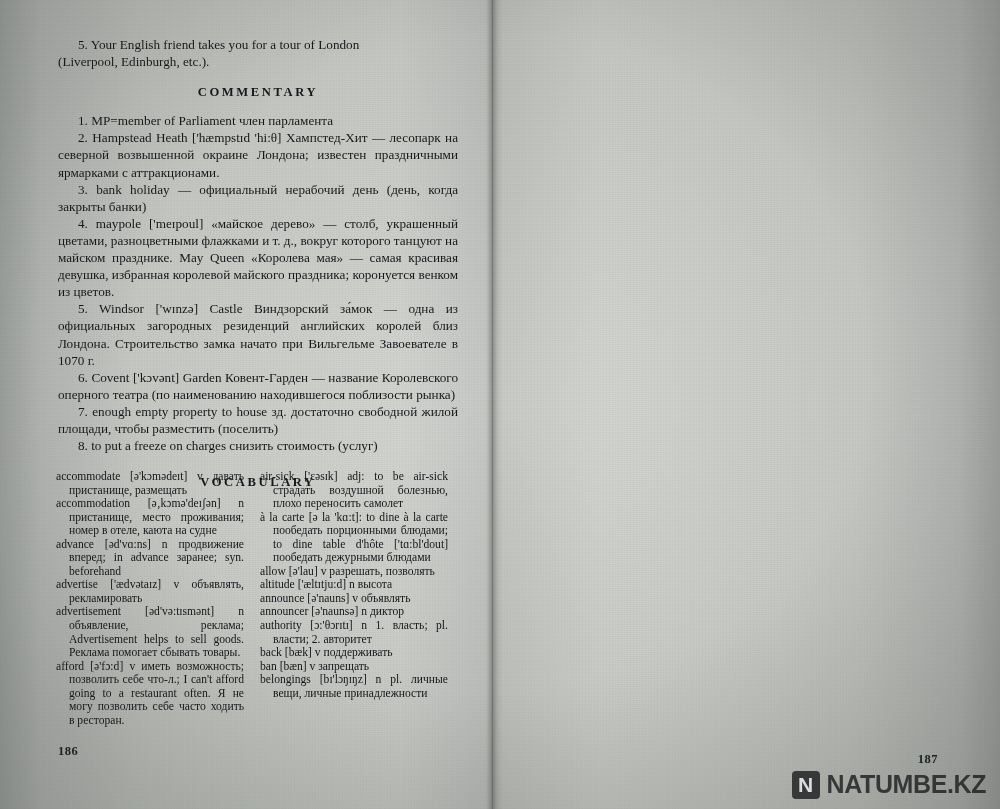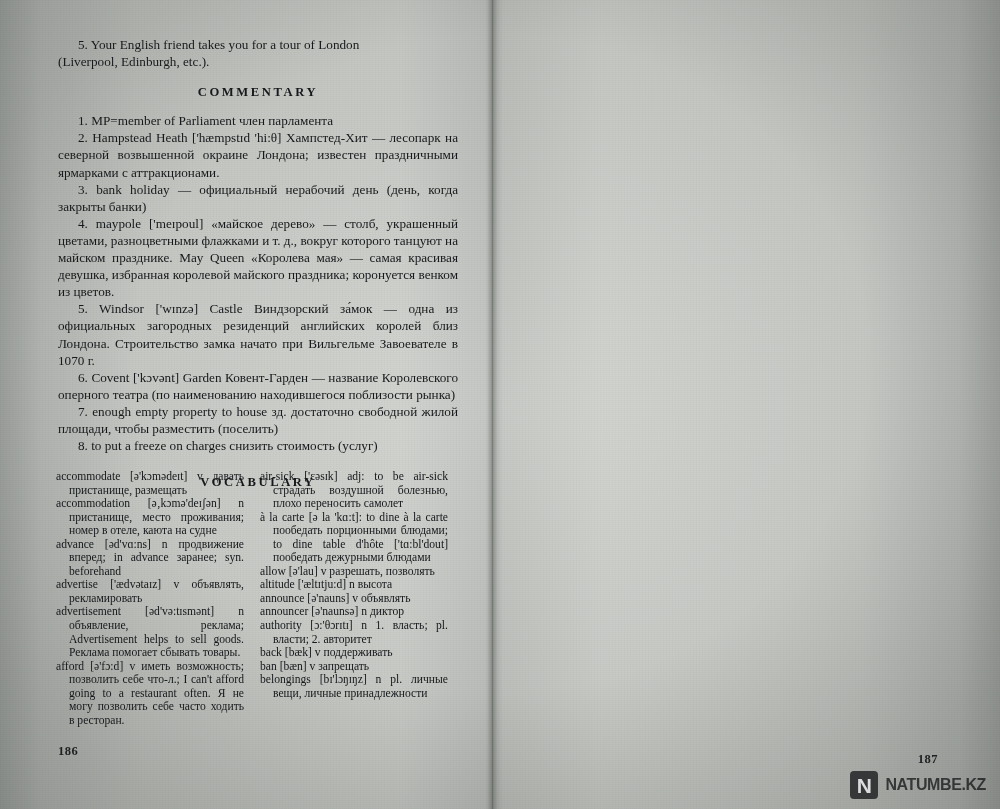--- a/index.html
+++ b/index.html
@@ -72,21 +72,21 @@
     position:absolute;right:14px;bottom:10px;display:flex;align-items:center;gap:7px;
     opacity:.80;
   }
   .wm-mark{
     width:28px;height:28px;border-radius:4px;
     background:#1b1c1e;display:flex;align-items:center;justify-content:center;
     color:#e9eaec;font-weight:bold;font-size:21px;line-height:1;
     font-family:"Liberation Sans", sans-serif;
   }
   .wm-text{
-    font-family:"Liberation Sans", sans-serif;font-weight:bold;font-size:16px;
+    font-family:"Liberation Sans", sans-serif;font-weight:bold;font-size:25px;
     color:#1b1c1e;letter-spacing:-0.4px;
   }
 </style>
 </head>
 <body>
 
 <div class="spread">
 
   <div class="page page-left">
 

